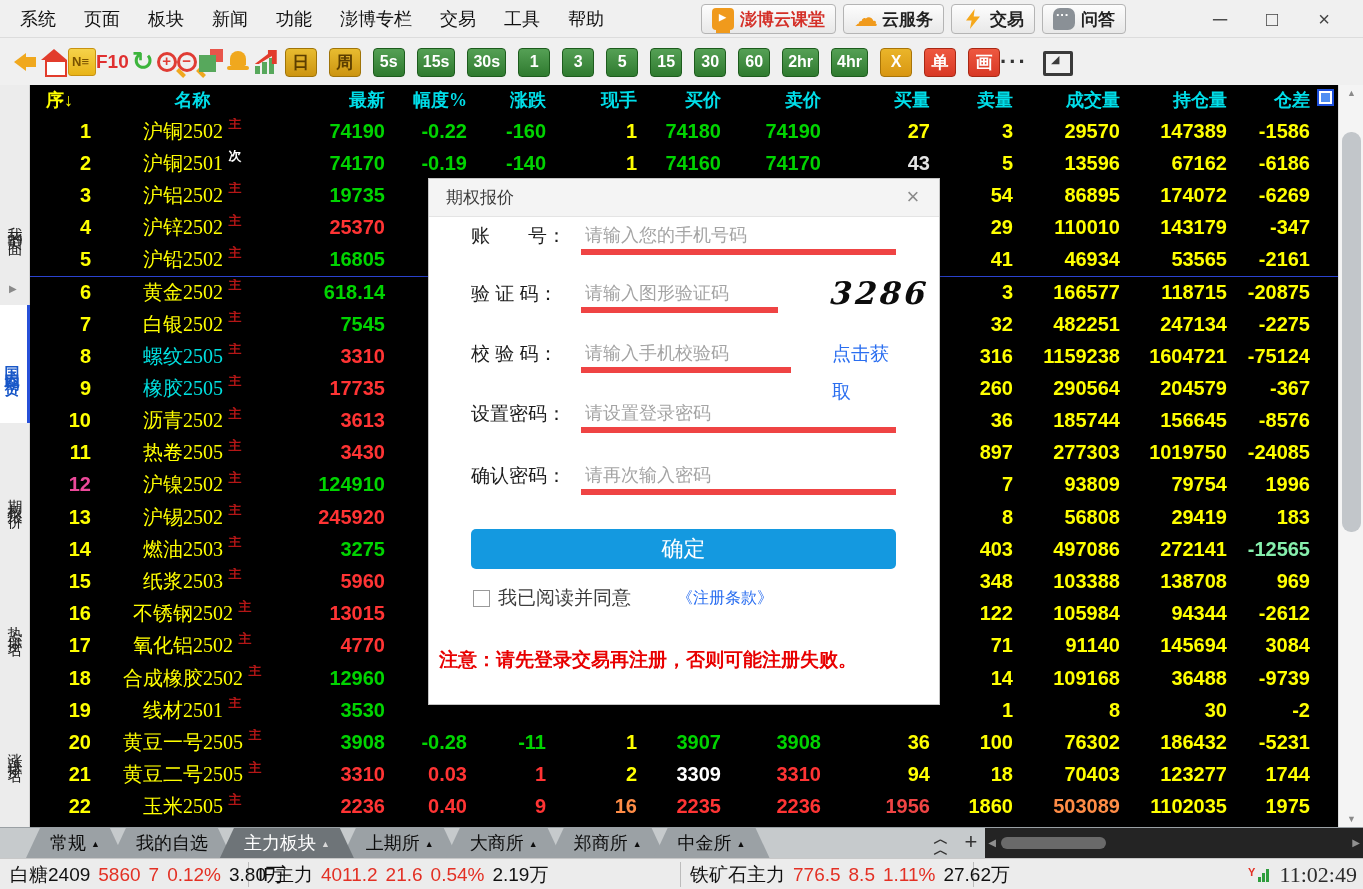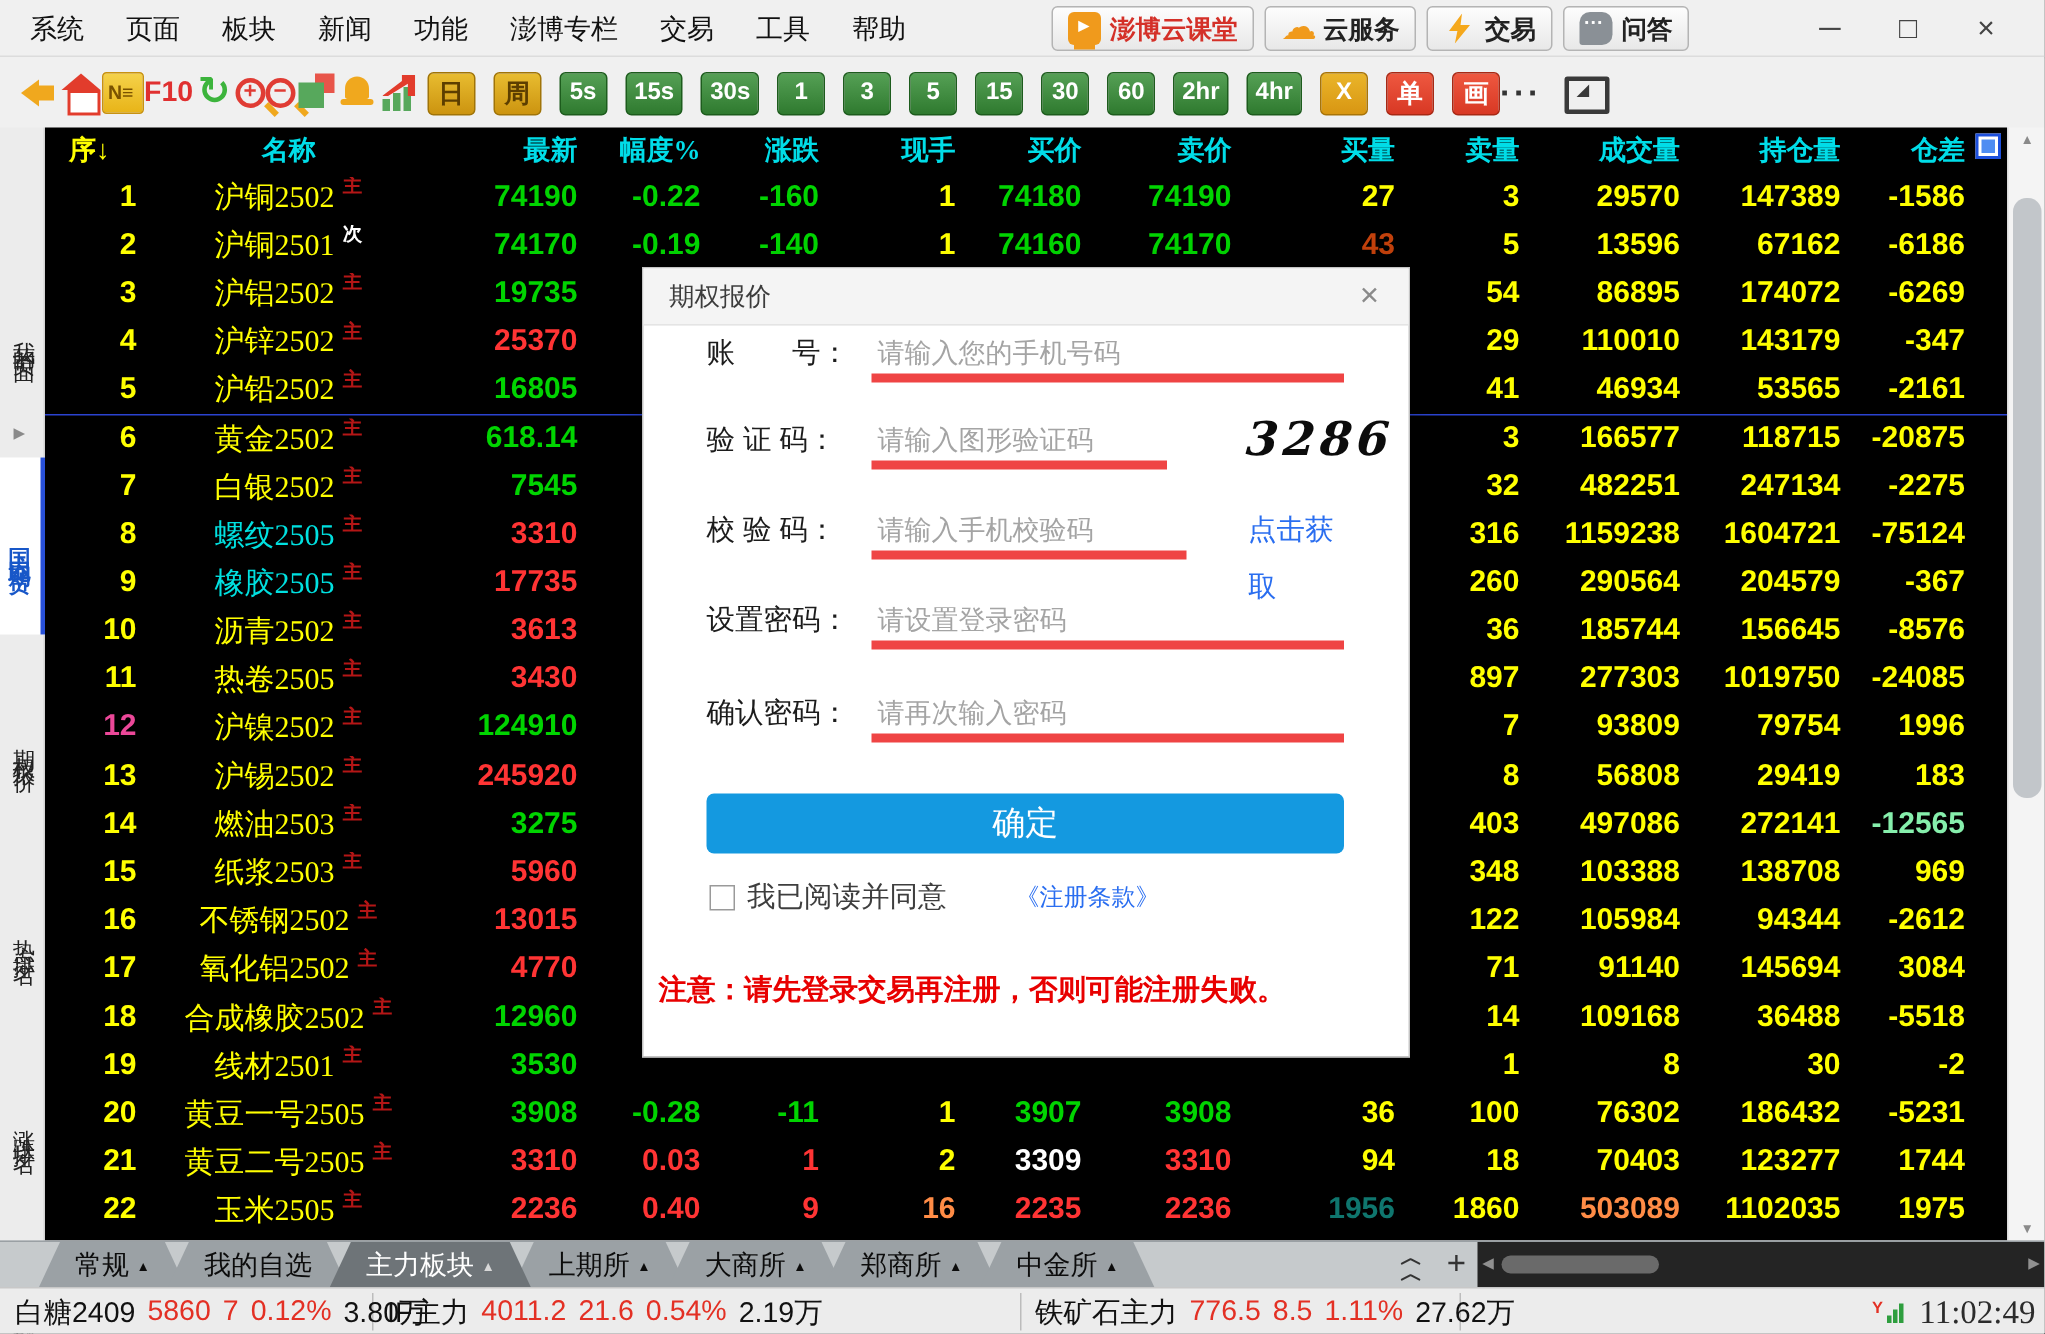--- a/index.html
+++ b/index.html
@@ -274,21 +274,21 @@
           <div class="cell ncell" style="width: 190px;">
             <div class="nname" style="color: rgb(255, 255, 0);">沪铜2501</div>
             <div class="nmark" style="color: rgb(255, 255, 255);">次</div>
           </div>
           <div class="cell" style="width: 100px; color: rgb(0, 212, 0);">74170</div>
           <div class="cell" style="width: 82px; color: rgb(0, 212, 0);">-0.19</div>
           <div class="cell" style="width: 79px; color: rgb(0, 212, 0);">-140</div>
           <div class="cell" style="width: 91px; color: rgb(255, 255, 0);">1</div>
           <div class="cell" style="width: 84px; color: rgb(0, 212, 0);">74160</div>
           <div class="cell" style="width: 100px; color: rgb(0, 212, 0);">74170</div>
-          <div class="cell" style="width: 109px; color: #c2410c;">43</div>
+          <div class="cell" style="width: 109px; color: #e5e5e5;">43</div>
           <div class="cell" style="width: 83px; color: rgb(255, 255, 0);">5</div>
           <div class="cell" style="width: 107px; color: rgb(255, 255, 0);">13596</div>
           <div class="cell" style="width: 107px; color: rgb(255, 255, 0);">67162</div>
           <div class="cell" style="width: 83px; color: rgb(255, 255, 0);">-6186</div>
         </div>
         <div class="trow">
           <div class="cell" style="width: 70px; padding-right: 9px; color: rgb(255, 255, 0);">3</div>
           <div class="cell ncell" style="width: 190px;">
             <div class="nname" style="color: rgb(255, 255, 0);">沪铝2502</div>
             <div class="nmark" style="color: rgb(180, 22, 22);">主</div>
@@ -566,21 +566,21 @@
           <div class="cell" style="width: 100px; color: rgb(0, 212, 0);">12960</div>
           <div class="cell" style="width: 82px; color: rgb(255, 255, 0);"></div>
           <div class="cell" style="width: 79px; color: rgb(255, 255, 0);"></div>
           <div class="cell" style="width: 91px; color: rgb(255, 255, 0);"></div>
           <div class="cell" style="width: 84px; color: rgb(255, 255, 0);"></div>
           <div class="cell" style="width: 100px; color: rgb(255, 255, 0);"></div>
           <div class="cell" style="width: 109px; color: rgb(255, 255, 0);"></div>
           <div class="cell" style="width: 83px; color: rgb(255, 255, 0);">14</div>
           <div class="cell" style="width: 107px; color: rgb(255, 255, 0);">109168</div>
           <div class="cell" style="width: 107px; color: rgb(255, 255, 0);">36488</div>
-          <div class="cell" style="width: 83px; color: rgb(255, 255, 0);">-5518</div>
+          <div class="cell" style="width: 83px; color: rgb(255, 255, 0);">-9739</div>
         </div>
         <div class="trow">
           <div class="cell" style="width: 70px; padding-right: 9px; color: rgb(255, 255, 0);">19</div>
           <div class="cell ncell" style="width: 190px;">
             <div class="nname" style="color: rgb(255, 255, 0);">线材2501</div>
             <div class="nmark" style="color: rgb(180, 22, 22);">主</div>
           </div>
           <div class="cell" style="width: 100px; color: rgb(0, 212, 0);">3530</div>
           <div class="cell" style="width: 82px; color: rgb(255, 255, 0);"></div>
           <div class="cell" style="width: 79px; color: rgb(255, 255, 0);"></div>
@@ -634,21 +634,21 @@
           <div class="cell ncell" style="width: 190px;">
             <div class="nname" style="color: rgb(255, 255, 0);">玉米2505</div>
             <div class="nmark" style="color: rgb(180, 22, 22);">主</div>
           </div>
           <div class="cell" style="width: 100px; color: rgb(255, 52, 52);">2236</div>
           <div class="cell" style="width: 82px; color: rgb(255, 52, 52);">0.40</div>
           <div class="cell" style="width: 79px; color: rgb(255, 52, 52);">9</div>
           <div class="cell" style="width: 91px; color: rgb(255, 140, 70);">16</div>
           <div class="cell" style="width: 84px; color: rgb(255, 52, 52);">2235</div>
           <div class="cell" style="width: 100px; color: rgb(255, 52, 52);">2236</div>
-          <div class="cell" style="width: 109px; color: #0f766e;">1956</div>
+          <div class="cell" style="width: 109px; color: #ef4444;">1956</div>
           <div class="cell" style="width: 83px; color: rgb(255, 255, 0);">1860</div>
           <div class="cell" style="width: 107px; color: rgb(255, 140, 70);">503089</div>
           <div class="cell" style="width: 107px; color: rgb(255, 255, 0);">1102035</div>
           <div class="cell" style="width: 83px; color: rgb(255, 255, 0);">1975</div>
         </div>
       </div>
     <div id="colcfg"></div>
   </div>
 
   <div id="vscroll">

